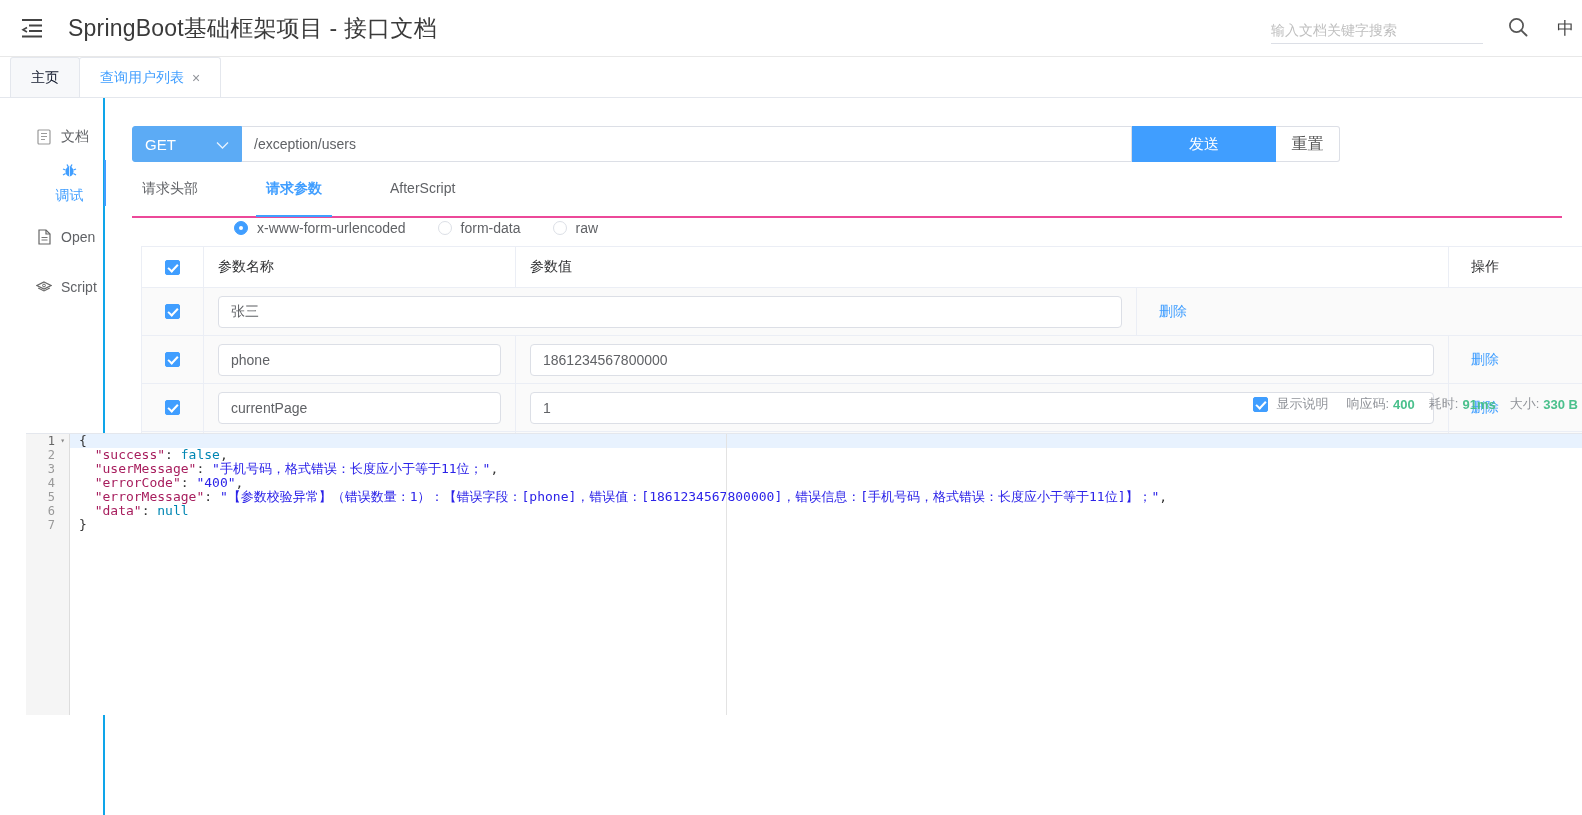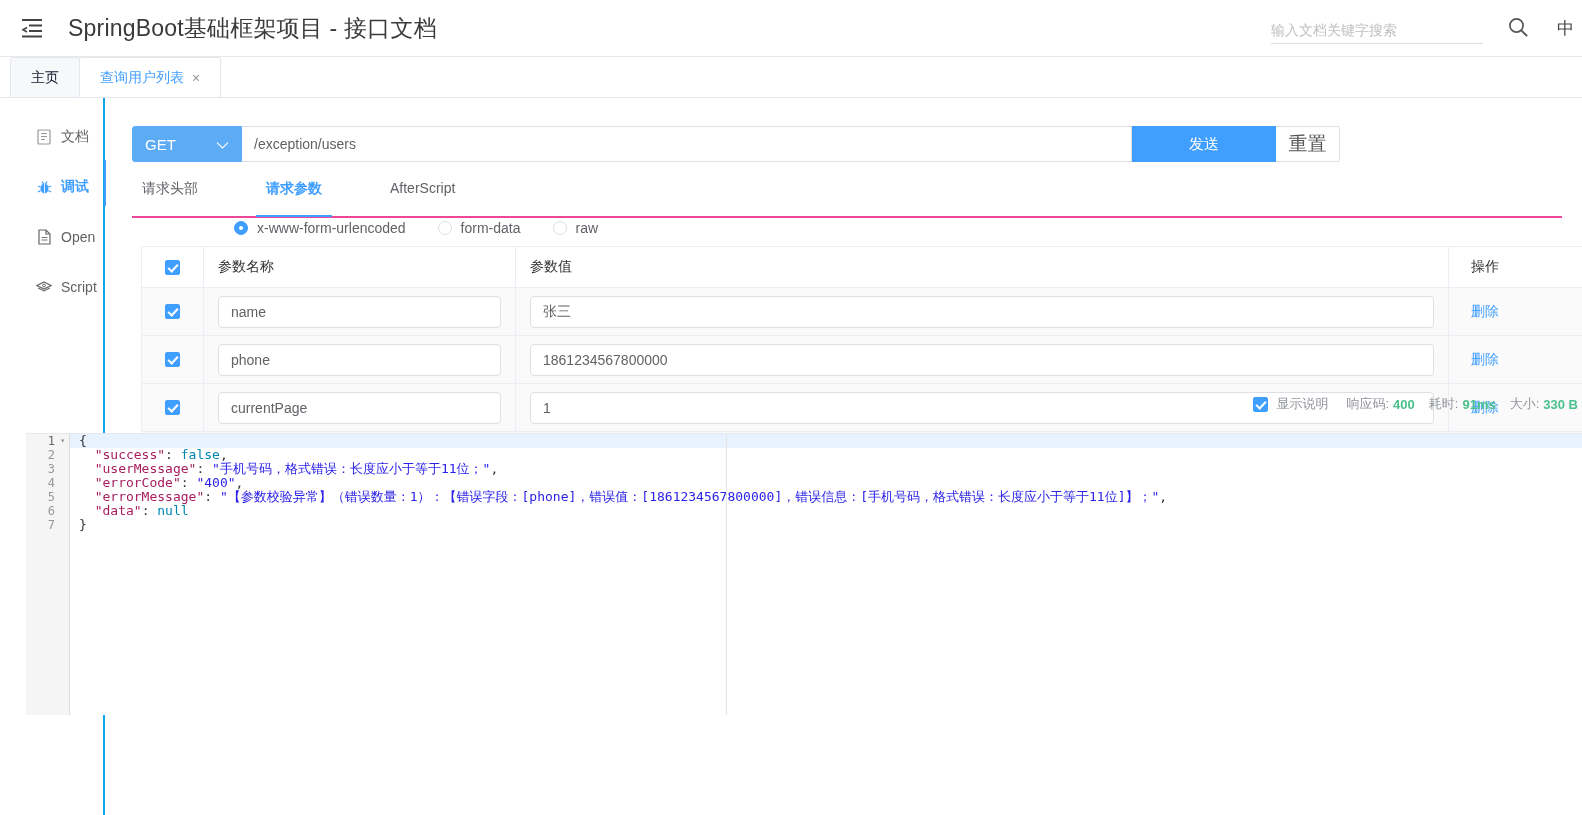--- a/index.html
+++ b/index.html
@@ -72,21 +72,21 @@
     position: absolute; top: 98px; left: 0; width: 105px; height: 717px;
     background: #fff; border-right: 2px solid #0ea5e9;
     padding-top: 14px;
     text-align: right;
   }
   .rail-item {
     height: 50px; display: flex; align-items: center; gap: 9px;
     padding-left: 36px; font-size: 14px; color: #606266; cursor: pointer;
     position: relative;
   }
-  .rail-item.active { color: #409eff; font-weight: 700; }
+  .rail-item.active { color: #409eff; font-weight: 400; flex-direction: column; }
   .rail-ico { width: 16px; height: 16px; display: flex; align-items:center; justify-content:center; }
 
   
   .rail-marker {
     position: absolute; left: 104px; top: 160px;
     width: 3px; height: 46px; background: #409eff;
   }
 
   
   .main {
@@ -108,21 +108,21 @@
     width: 890px; height: 36px; border: 1px solid #dcdfe6; border-left: 0;
     font-size: 14px; color: #606266; padding: 0 12px; outline: none;
     font-family: inherit; background: #fff;
   }
   .btn-send {
     width: 144px; height: 36px; background: #409eff; border: 1px solid #409eff;
     color: #fff; font-size: 15px; cursor: pointer; font-family: inherit;
   }
   .btn-reset {
     width: 64px; height: 36px; background: #fff; border: 1px solid #dcdfe6;
-    border-left: 0; color: #555; font-size: 19px; cursor: pointer;
+    border-left: 0; color: #555; font-size: 16px; cursor: pointer;
     border-radius: 0 3px 3px 0; font-family: inherit;
   }
 
   
   .subtabs {
     position: absolute; left: 26px; top: 78px; width: 1430px; height: 42px;
     border-bottom: 2px solid #ec4899; display: flex; align-items: flex-start;
   }
   .subtab {
     height: 41px; padding: 0 10px; margin-right: 48px;
@@ -385,23 +385,20 @@
         <span class="th">参数值</span>
       </div>
       <div class="c-op">
         <span class="th">操作</span>
       </div>
     </div>
 
     <div class="prow body">
       <div class="c-chk">
         <span class="chk"></span>
-      </div>
-      <div class="c-name">
-        <input class="cell-input" type="text" value="name" style="">
       </div>
       <div class="c-val">
         <input class="cell-input" type="text" value="张三" style="">
       </div>
       <div class="c-op">
         <span class="del-link">删除</span>
       </div>
     </div>
 
     <div class="prow body">

